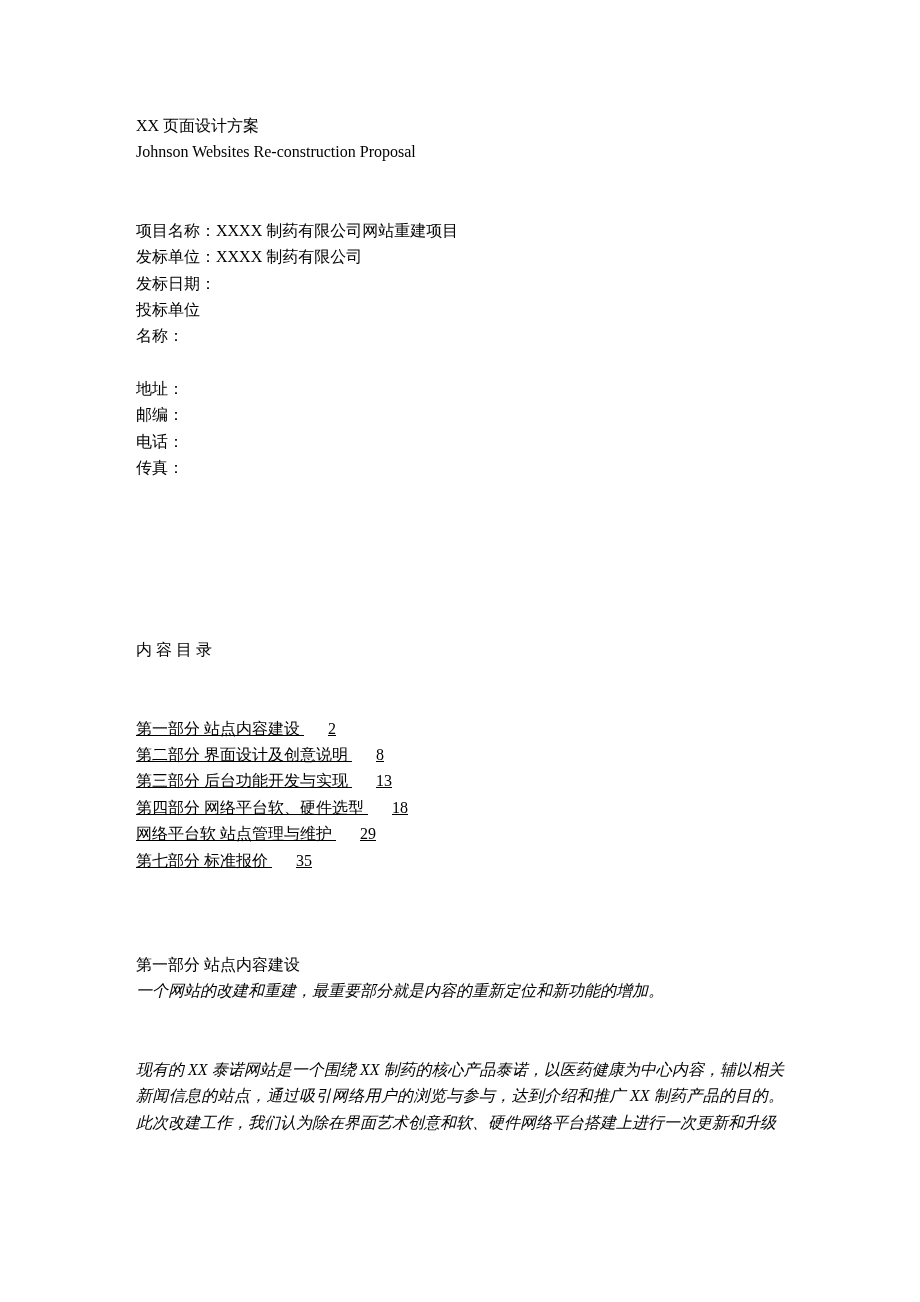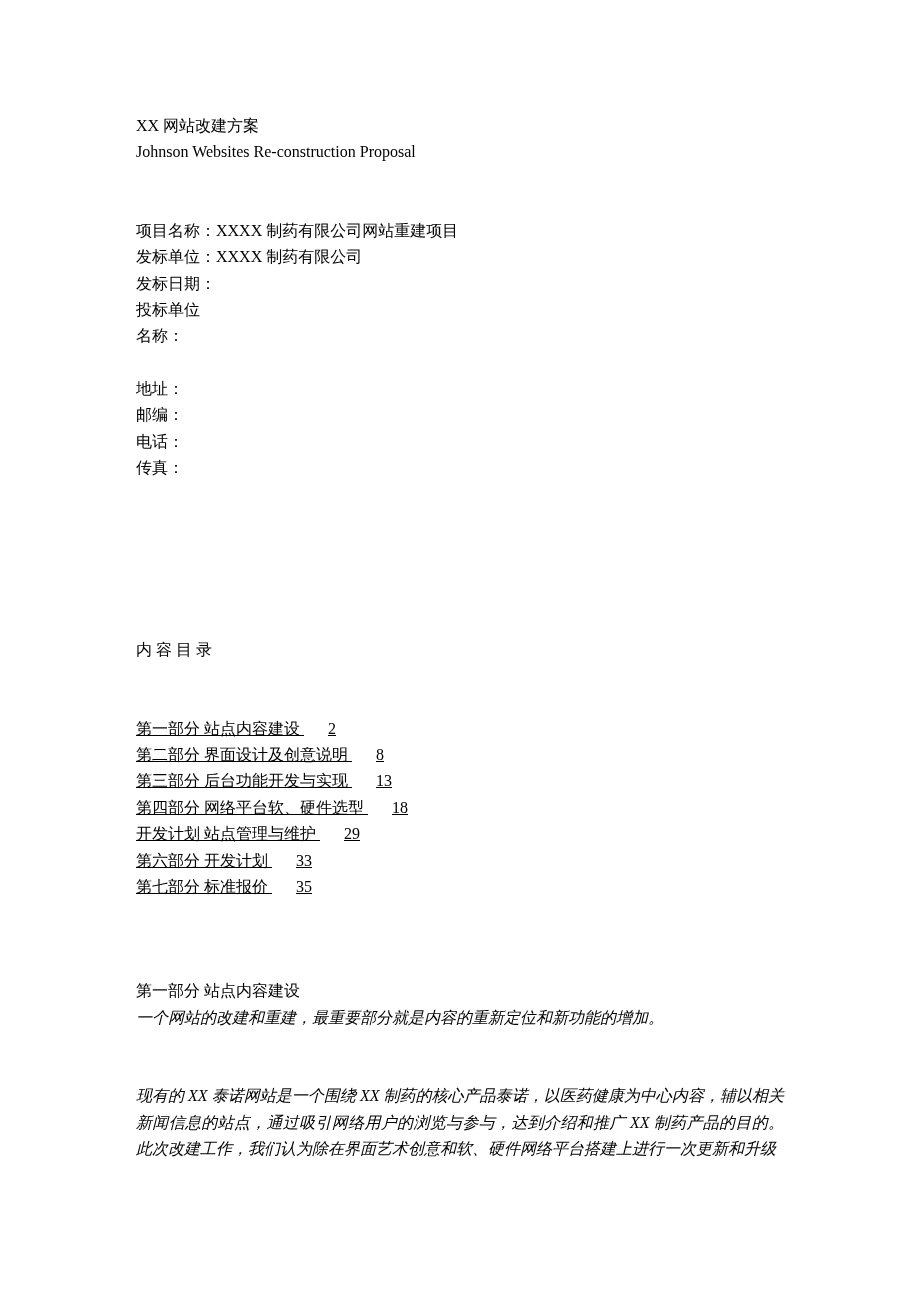--- a/index.html
+++ b/index.html
@@ -53,21 +53,21 @@
       height: 52px;
     }
     .body-text {
       text-align: justify;
       font-style: italic;
     }
   </style>
 </head>
 <body>
 
-<div class="line">XX 网站改建方案</div>
+<div class="line">XX 页面设计方案</div>
 <div class="line">Johnson Websites Re-construction Proposal</div>
 
 <div class="blank-gap-1"></div>
 
 <div class="line">
   <span>项目名称：</span><span>XXXX 制药有限公司网站重建项目</span>
 </div>
 <div class="line">
   <span>发标单位：</span><span>XXXX 制药有限公司</span>
 </div>
@@ -99,26 +99,22 @@
   </div>
   <div class="toc-entry">
     <span class="toc-label">第三部分  后台功能开发与实现</span>
     <span class="toc-page">13</span>
   </div>
   <div class="toc-entry">
     <span class="toc-label">第四部分  网络平台软、硬件选型</span>
     <span class="toc-page">18</span>
   </div>
   <div class="toc-entry">
-    <span class="toc-label">开发计划  站点管理与维护</span>
+    <span class="toc-label">网络平台软  站点管理与维护</span>
     <span class="toc-page">29</span>
-  </div>
-  <div class="toc-entry">
-    <span class="toc-label">第六部分  开发计划</span>
-    <span class="toc-page">33</span>
   </div>
   <div class="toc-entry">
     <span class="toc-label">第七部分  标准报价</span>
     <span class="toc-page">35</span>
   </div>
 </div>
 
 <div class="blank-gap-4"></div>
 
 <div class="line">第一部分  站点内容建设</div>

